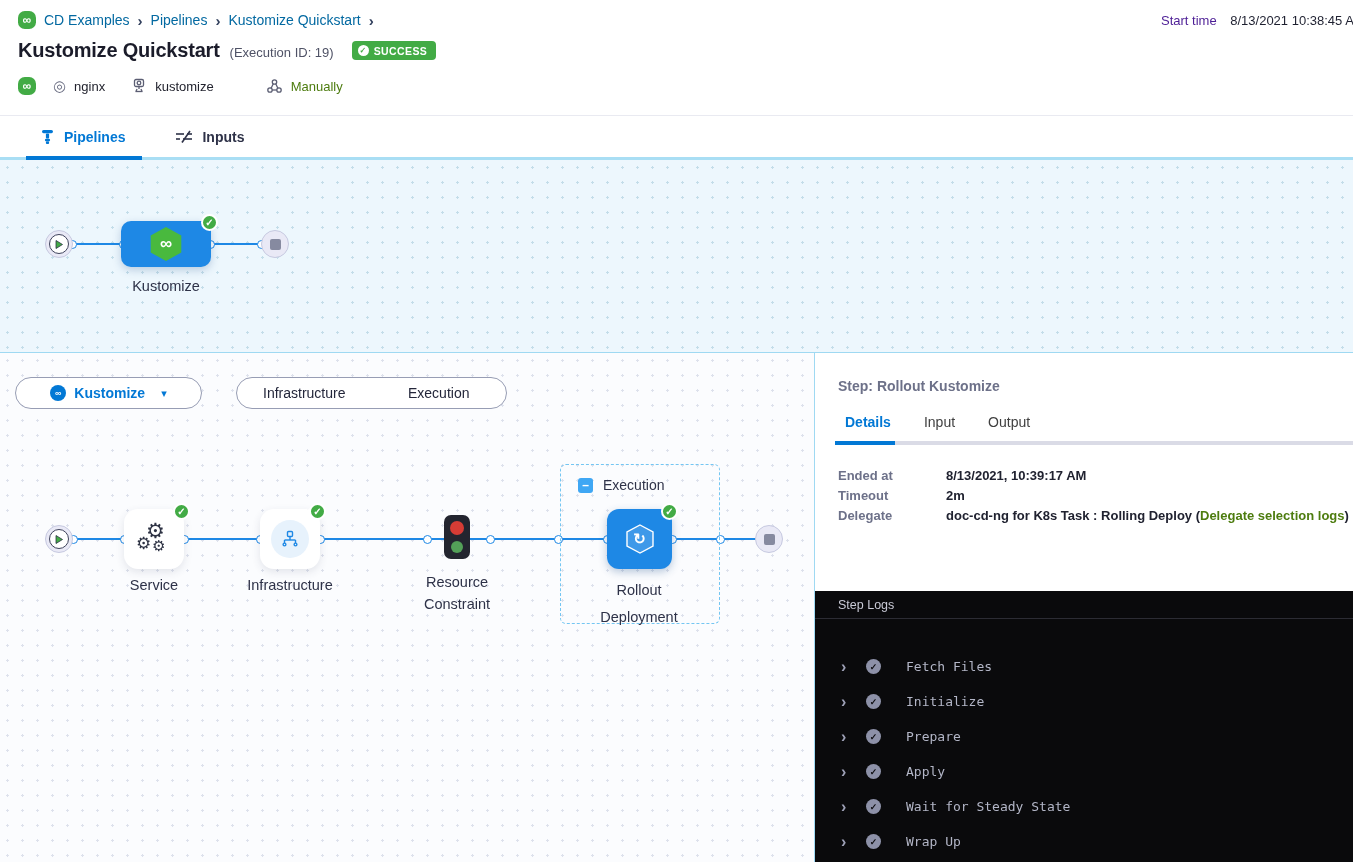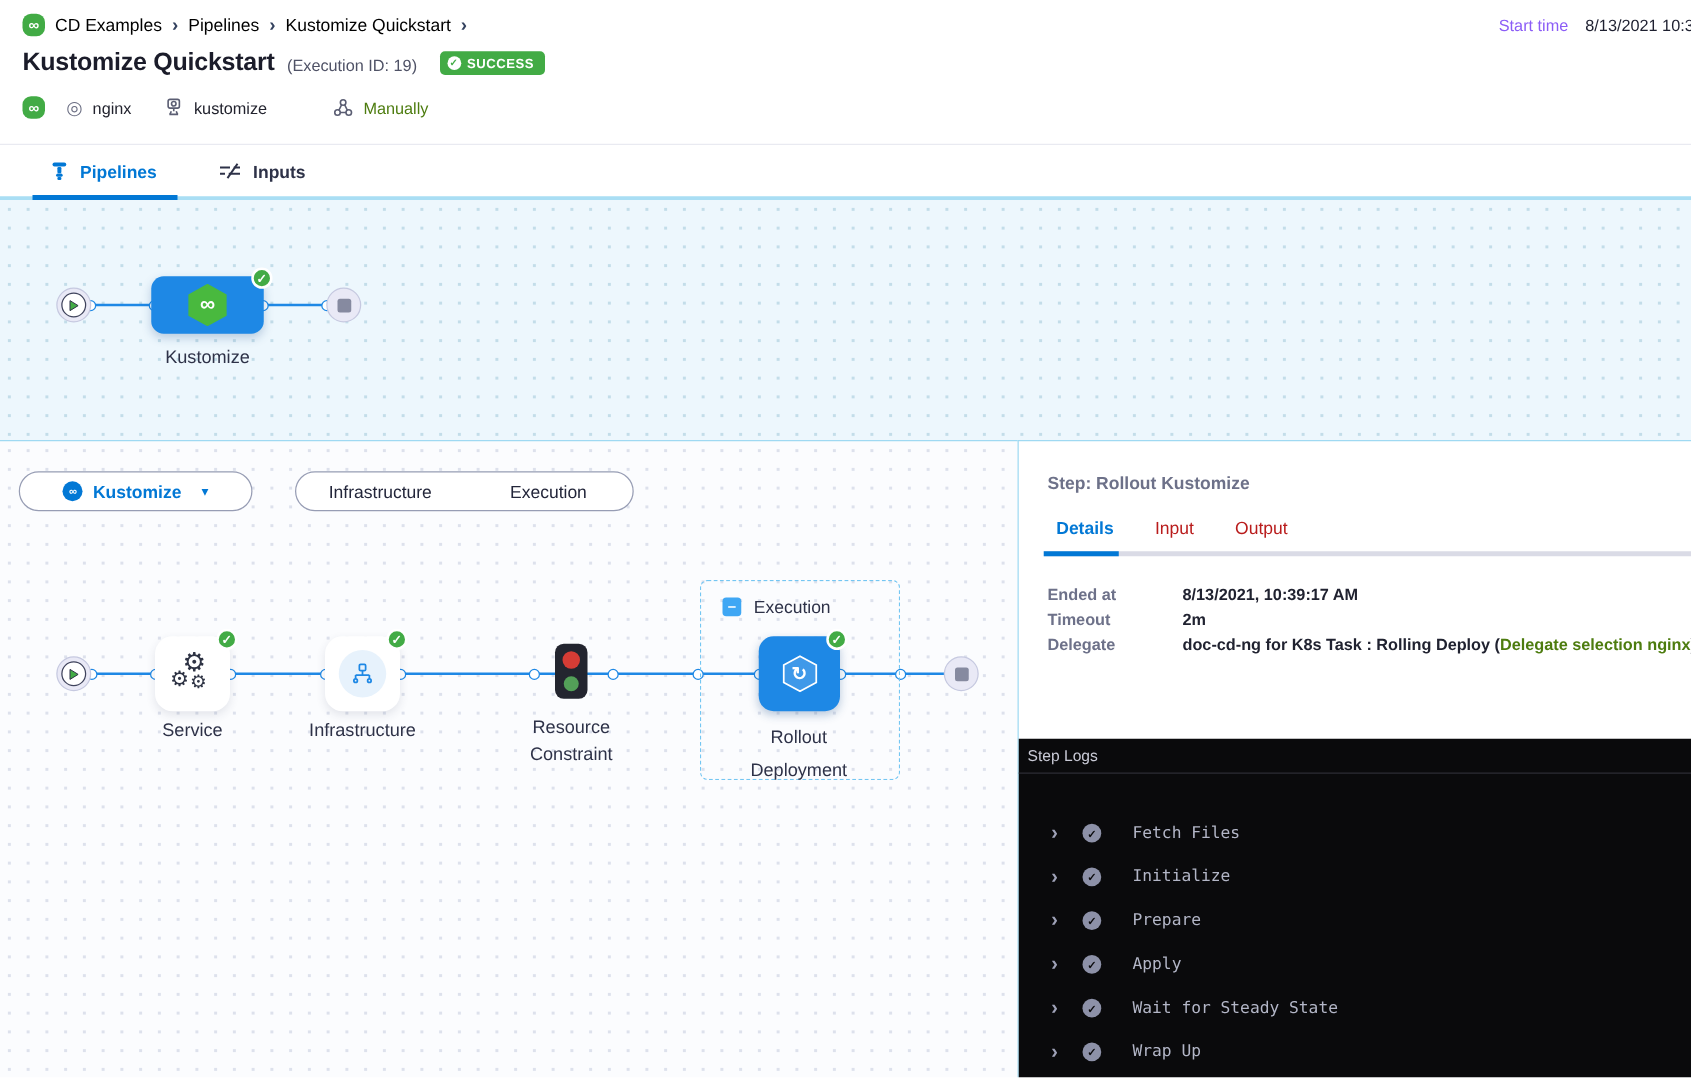--- a/index.html
+++ b/index.html
@@ -4,40 +4,40 @@
 <style>
   * { margin:0; padding:0; box-sizing:border-box; }
   html,body { width:1353px; height:862px; overflow:hidden; background:#fff;
     font-family:"Liberation Sans", sans-serif; }
   .page { position:relative; width:1353px; height:862px; }
 
   
   .header { position:absolute; top:0; left:0; width:100%; height:115px; background:#fff; }
   .breadcrumb { position:absolute; top:11px; left:18px; display:flex; align-items:center; gap:8px;
     font-size:14px; font-weight:500; }
-  .crumb { color:#000000; cursor:pointer;text-align:center; }
+  .crumb { color:#0369a1; cursor:pointer;text-align:center; }
   .crumb-sep { color:#33415e; font-size:15px; font-weight:700; }
   .cd-badge { display:inline-flex; align-items:center; justify-content:center;
     background:#42ab45; color:#fff; border-radius:38%; font-weight:700; }
   .cd-badge.sz18 { width:18px; height:18px; font-size:12px; }
   .title-row { position:absolute; top:39px; left:18px; display:flex; align-items:center; }
   .page-title { font-size:20px; font-weight:700; color:#1b1c2a; letter-spacing:-0.2px; }
   .exec-id { font-size:13px; color:#4f5266; margin-left:10px; margin-top:3px; }
   .status-badge { margin-left:18px; background:#42ab45; color:#fff; border-radius:4px;
     height:19px; display:inline-flex; align-items:center; gap:5px; padding:0 9px 0 6px;
     font-size:10.5px; font-weight:700; letter-spacing:0.4px; }
   .status-badge .tick { width:11px; height:11px; border-radius:50%; background:#fff; color:#42ab45;
     font-size:8px; display:inline-flex; align-items:center; justify-content:center; font-weight:700; }
   .meta-row { position:absolute; top:77px; left:18px; display:flex; align-items:center; font-size:13px; color:#22232e; }
   .meta-ic { color:#5b5e73; display:inline-flex; align-items:center; }
   .ring-ic { font-size:15px; color:#6b6e83; }
   .meta-label { margin-left:8px; }
   .link { color:#4d7c0f; cursor:pointer; }
   .start-time { position:absolute; top:13px; left:1161px; white-space:nowrap; font-size:13px; }
-  .start-time .lbl { color:#8b5cf6; margin-right:10px;margin-left:38px; }
+  .start-time .lbl { color:#4c1d95; margin-right:10px; }
   .start-time .val { color:#1e2030; }
 
   
   .tabbar { position:absolute; top:115px; left:0; width:100%; height:45px;
     border-top:1px solid #e9eaf1; border-bottom:3px solid #a9def4; background:#fff;
     display:flex; align-items:center; padding-left:40px; }
   .tab { display:flex; align-items:center; gap:9px; font-size:14px; font-weight:600; cursor:pointer; }
   .tab.active { color:#0278d5; }
   .tab.inactive { color:#2e3248; margin-left:50px; }
   .tab-underline { position:absolute; bottom:-3px; left:26px; width:116px; height:4px; background:#0278d5; }
@@ -103,31 +103,31 @@
   .stage-pill .lbl { font-size:14px; font-weight:600; color:#0278d5; }
   .stage-pill .caret { color:#0278d5; font-size:11px; margin-left:8px; }
   .toggle-pill { left:236px; top:24px; width:271px; }
   .toggle-pill span { flex:1; text-align:center; font-size:14px; color:#23263a; cursor:pointer; }
 
   
   .right-panel { position:absolute; top:0; left:814px; width:539px; height:510px; background:#fff;
     border-top:1px solid #9fd9f2; border-left:1px solid #9fd9f2; }
   .step-title { position:absolute; top:25px; left:23px; font-size:14px; font-weight:600; color:#6d7189; }
   .panel-tabs { position:absolute; top:61px; left:30px; display:flex; gap:33px; font-size:14px; }
-  .panel-tab { color:#b91c1c; cursor:pointer; }
+  .panel-tab { color:#404040; cursor:pointer; }
   .panel-tab.active { color:#0278d5; font-weight:600; }
   .panel-tab-track { position:absolute; top:88px; left:20px; right:0; height:4px; background:#dadbe6; }
   .panel-tab-ink { position:absolute; top:88px; left:20px; width:60px; height:4px; background:#0278d5; }
   .detail-rows { position:absolute; top:112px; left:23px; right:12px; }
   .detail-row { display:flex; height:20px; align-items:center; font-size:13px; font-weight:600; }
   .detail-row .k { width:108px; color:#6d7189; flex:none; }
   .detail-row .v { color:#202230; white-space:nowrap; }
 
   .step-logs { position:absolute; top:238px; left:0; right:0; bottom:0; background:#0a0a0c; }
-  .logs-head { height:28px; display:flex; align-items:center; padding-left:7px;
+  .logs-head { height:28px; display:flex; align-items:center; padding-left:23px;
     border-bottom:1px solid #2c2c34; font-size:12.5px; color:#c9cad6; }
   .logs-body { padding-top:30px; }
   .log-row { height:35px; display:flex; align-items:center; padding-left:26px; cursor:pointer; }
   .log-chevron { color:#9fa2b8; font-size:16px; font-weight:700; width:14px; line-height:1; }
   .log-check { width:15px; height:15px; border-radius:50%; background:#8d91a8; color:#0b0b0d;
     font-size:9px; font-weight:700; display:flex; align-items:center; justify-content:center; margin-left:11px; }
   .log-text { margin-left:25px; font-family:"DejaVu Sans Mono", monospace; font-size:13px; color:#b3b6c7; }
 
   svg { display:block; }
 </style>
@@ -354,21 +354,21 @@
           <span class="k">Ended at</span>
           <span class="v">8/13/2021, 10:39:17 AM</span>
         </div>
         <div class="detail-row">
           <span class="k">Timeout</span>
           <span class="v">2m</span>
         </div>
         <div class="detail-row">
           <span class="k">Delegate</span>
           <span class="v">
-            <span>doc-cd-ng for K8s Task : Rolling Deploy (</span><span class="link">Delegate selection nginx</span><span>)</span>
+            <span>doc-cd-ng for K8s Task : Rolling Deploy (</span><span class="link">Delegate selection logs</span><span>)</span>
           </span>
         </div>
       </div>
 
       <div class="step-logs">
         <div class="logs-head">Step Logs</div>
         <div class="logs-body">
           <div class="log-row">
             <span class="log-chevron">›</span>
             <span class="log-check">✓</span>

